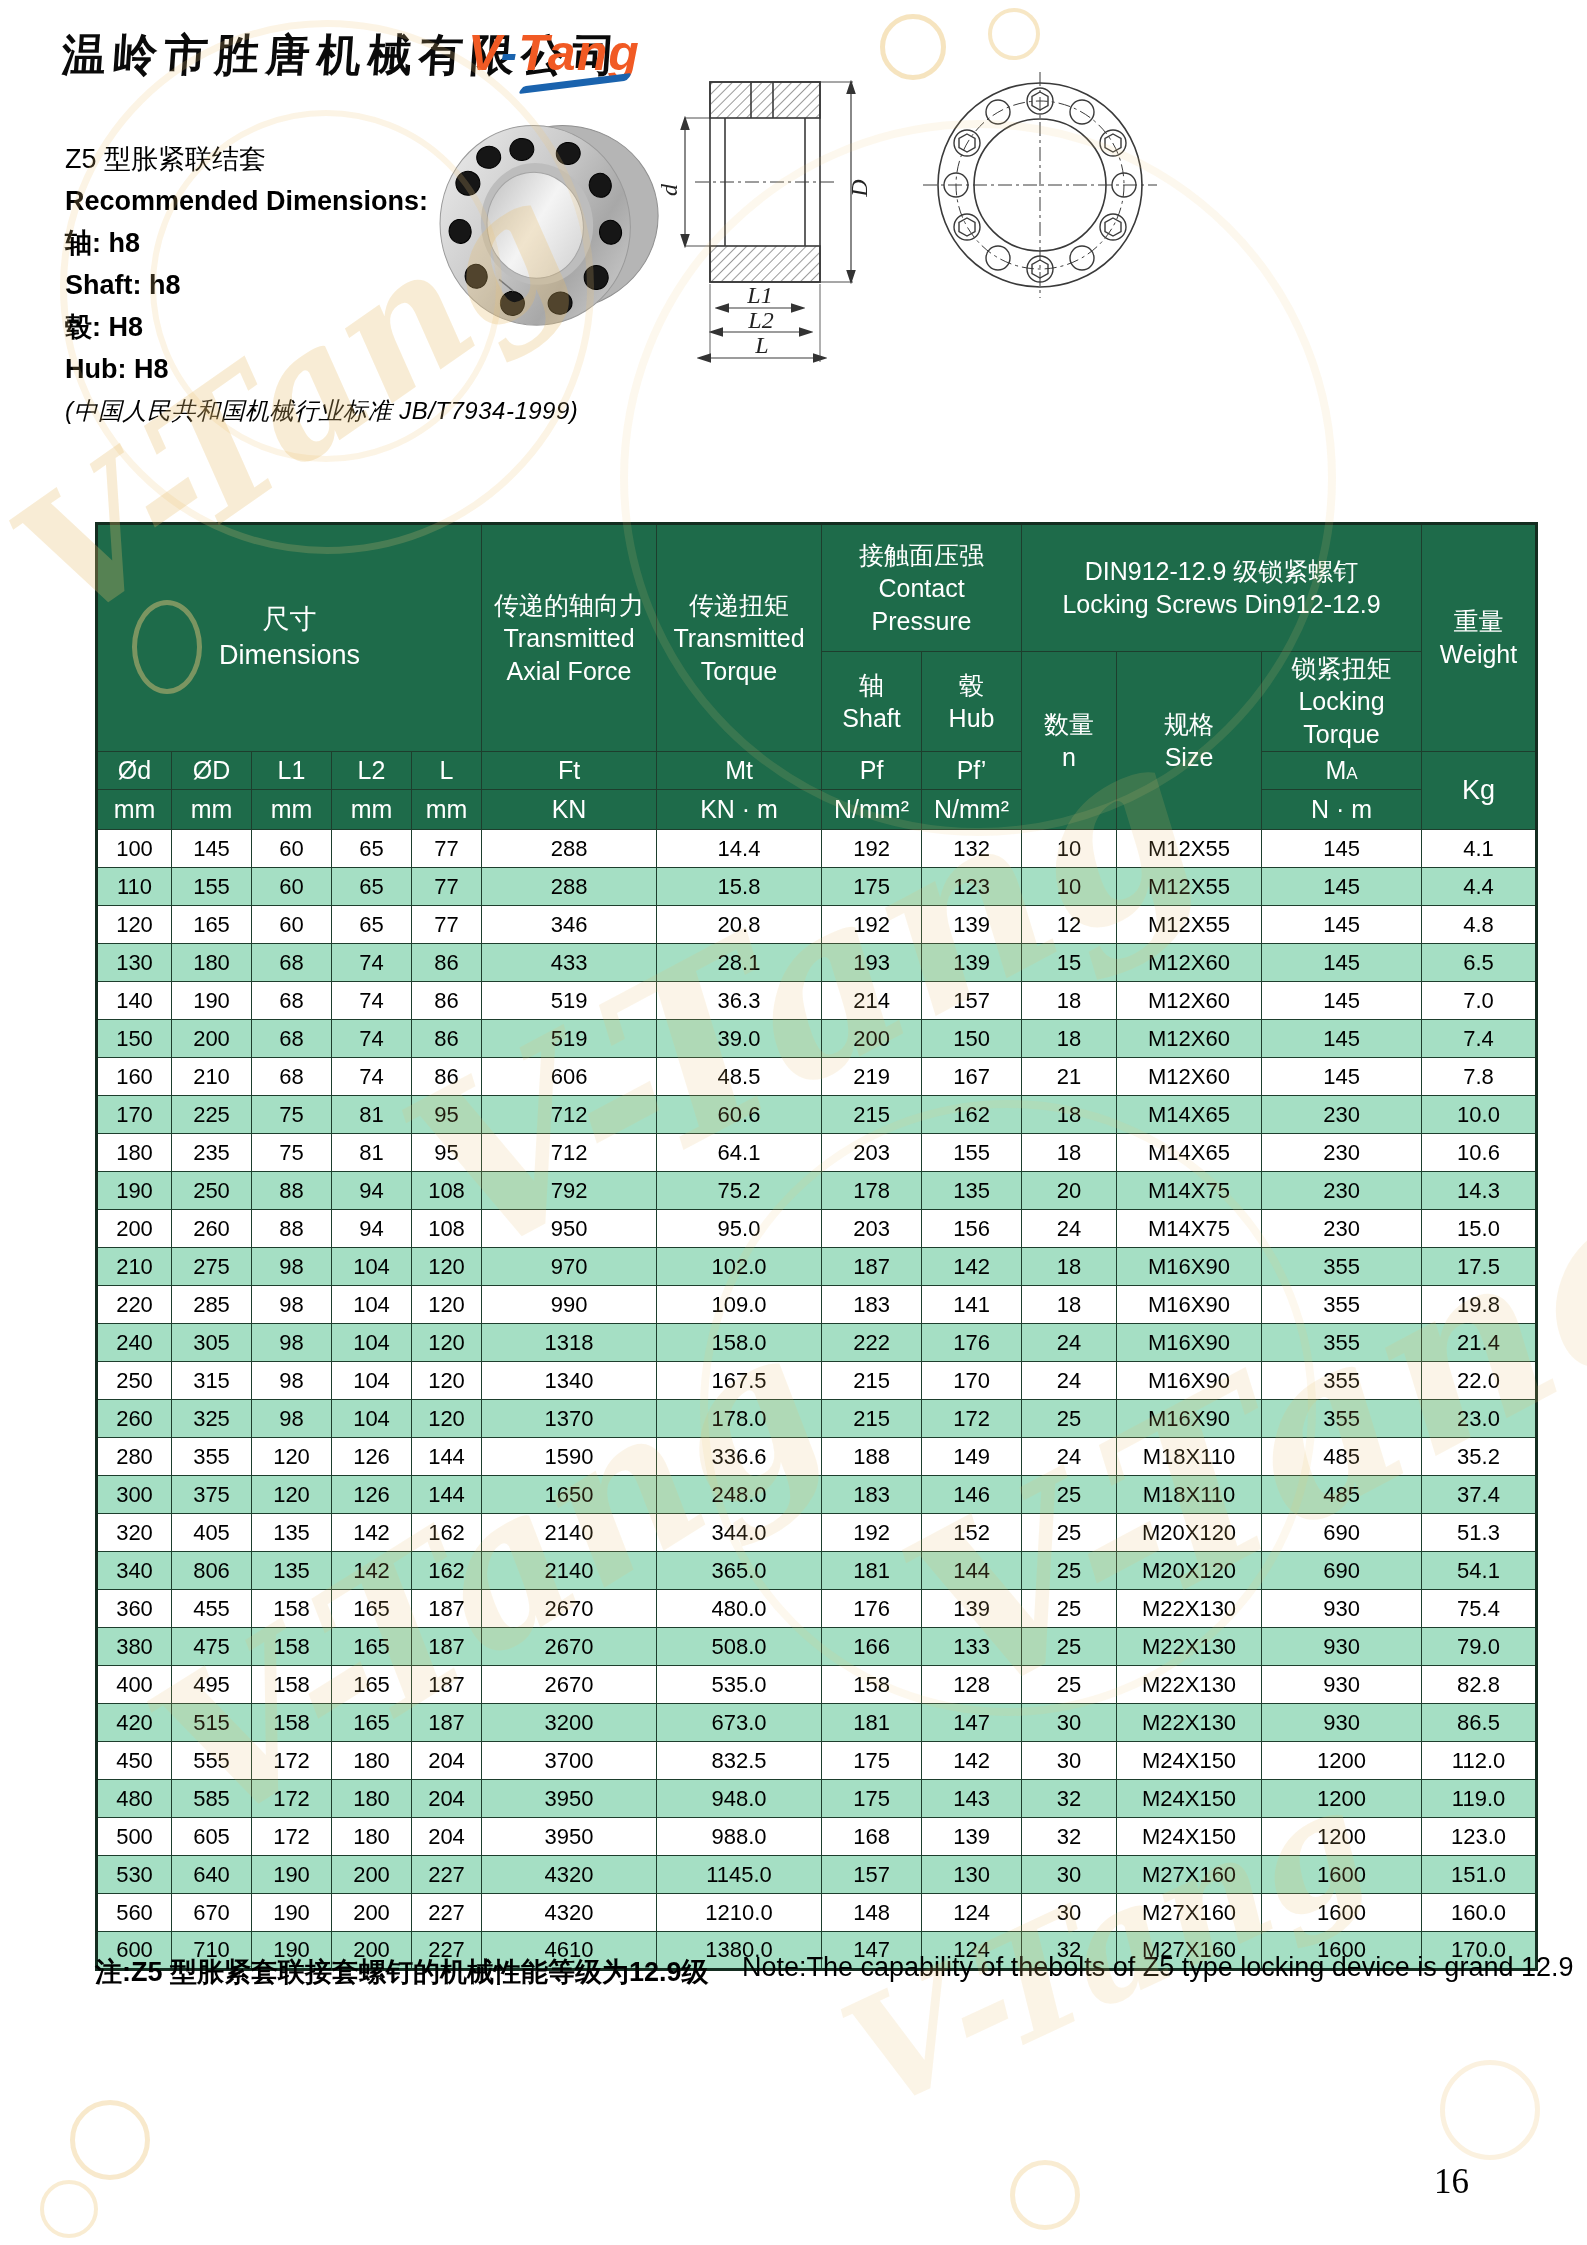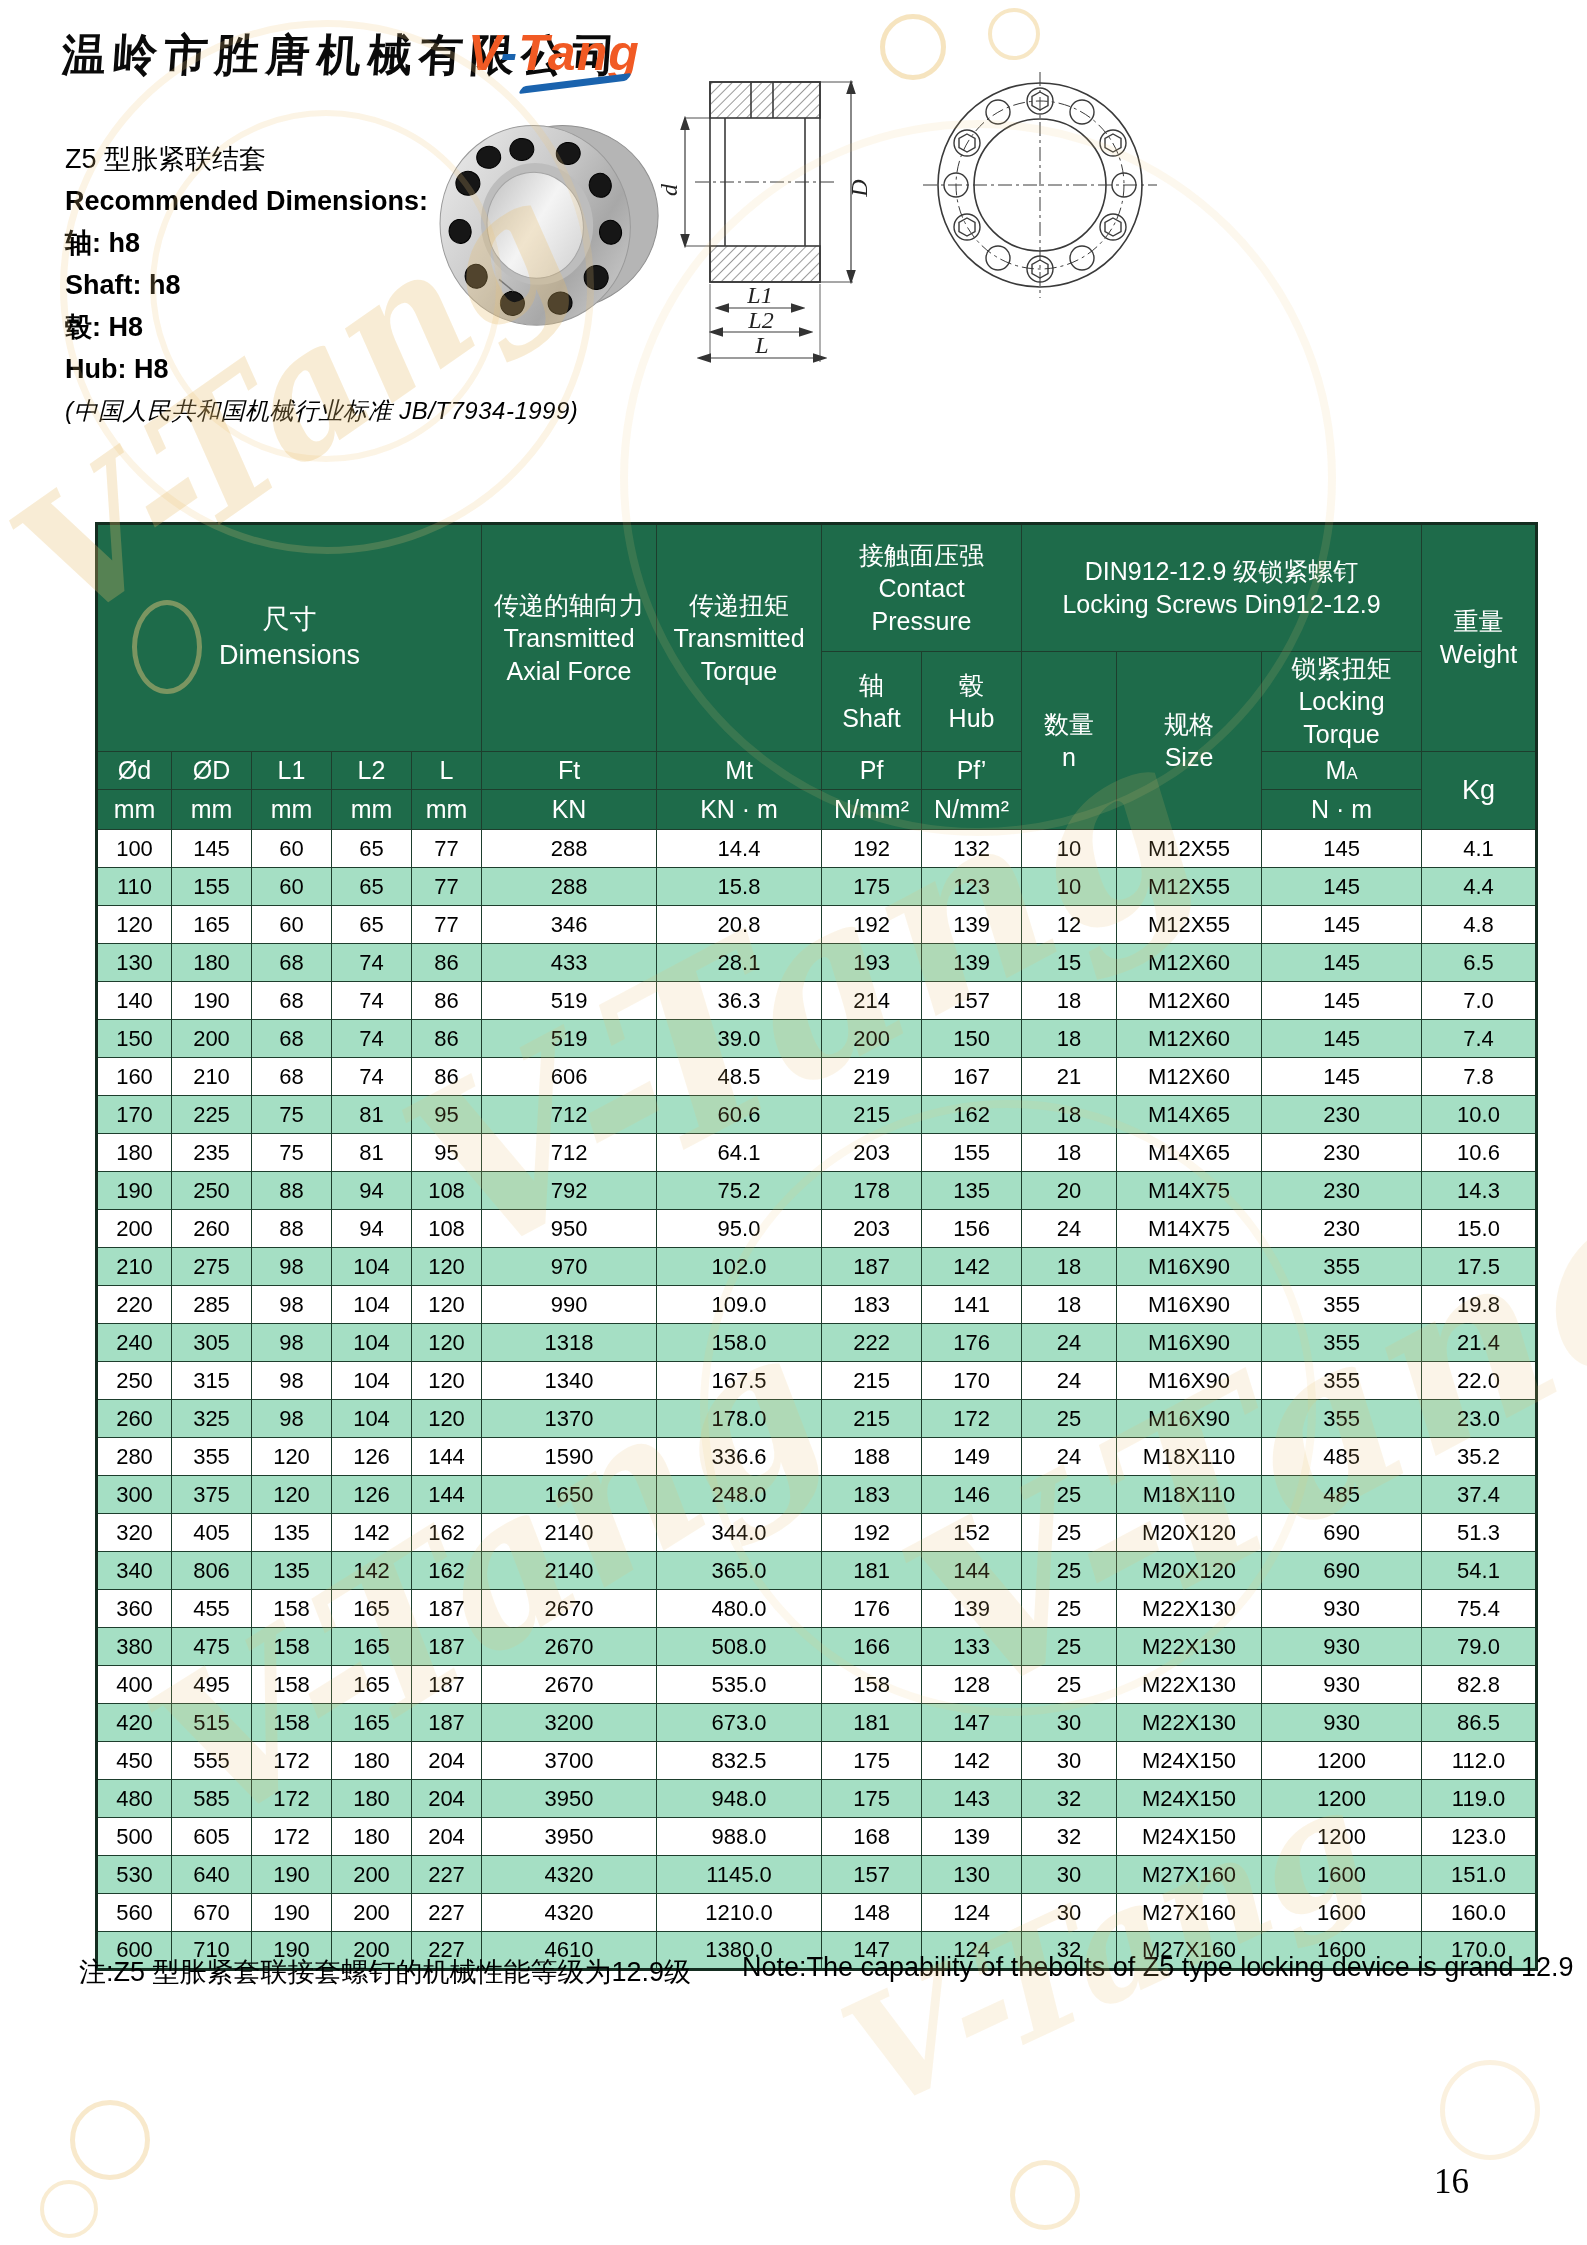--- a/index.html
+++ b/index.html
@@ -30,21 +30,21 @@
   .catalog-table{border:3px solid #142d20;}
   .catalog-table thead th{background:#1e6b4a;color:#ffffff;font-weight:500;
         white-space:pre-line;font-size:25px;line-height:1.32;}
   .sym-row th{font-size:26px;font-weight:700;}
   .unit-row th{font-size:24px;font-weight:500;}
   .catalog-table tbody td{font-size:22px;background:#ffffff;color:#000;}
   .catalog-table tbody tr{height:38px;}
   .catalog-table tbody tr.alt td{background:#a5dfc4;}
   .subA{font-size:17px;}
   
-  .note-zh{position:absolute;left:79px;top:1954px;font-size:27px;font-weight:400;z-index:1;}
+  .note-zh{position:absolute;left:95px;top:1954px;font-size:27px;font-weight:700;z-index:1;}
   .note-en{position:absolute;left:742px;top:1952px;font-size:27px;font-weight:500;z-index:1;}
   .pageno{position:absolute;left:1434px;top:2162px;font-family:Liberation Serif, serif;
         font-size:35px;z-index:1;}
   
   .wm{position:absolute;pointer-events:none;z-index:2;}
   .wm-ring{border-radius:50%;border:5px solid #eec97f;}
   .wm-text{font-style:italic;font-weight:700;color:#e8bd6a;font-family:"DejaVu Serif",serif;
         white-space:nowrap;}
 </style>
 </head>

